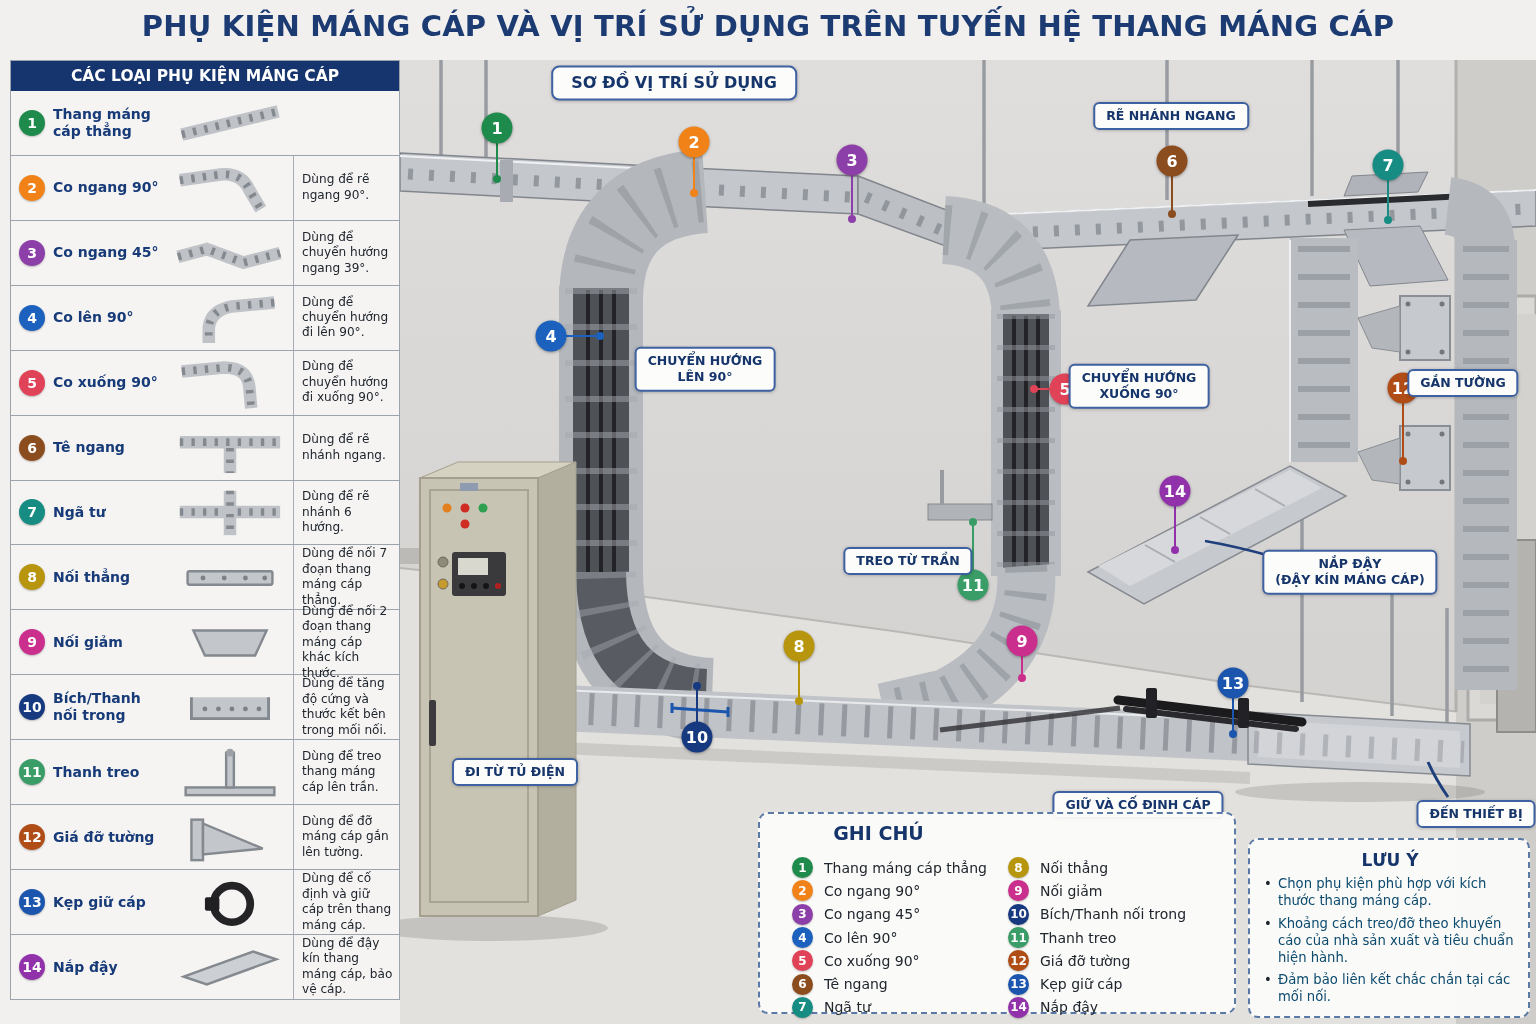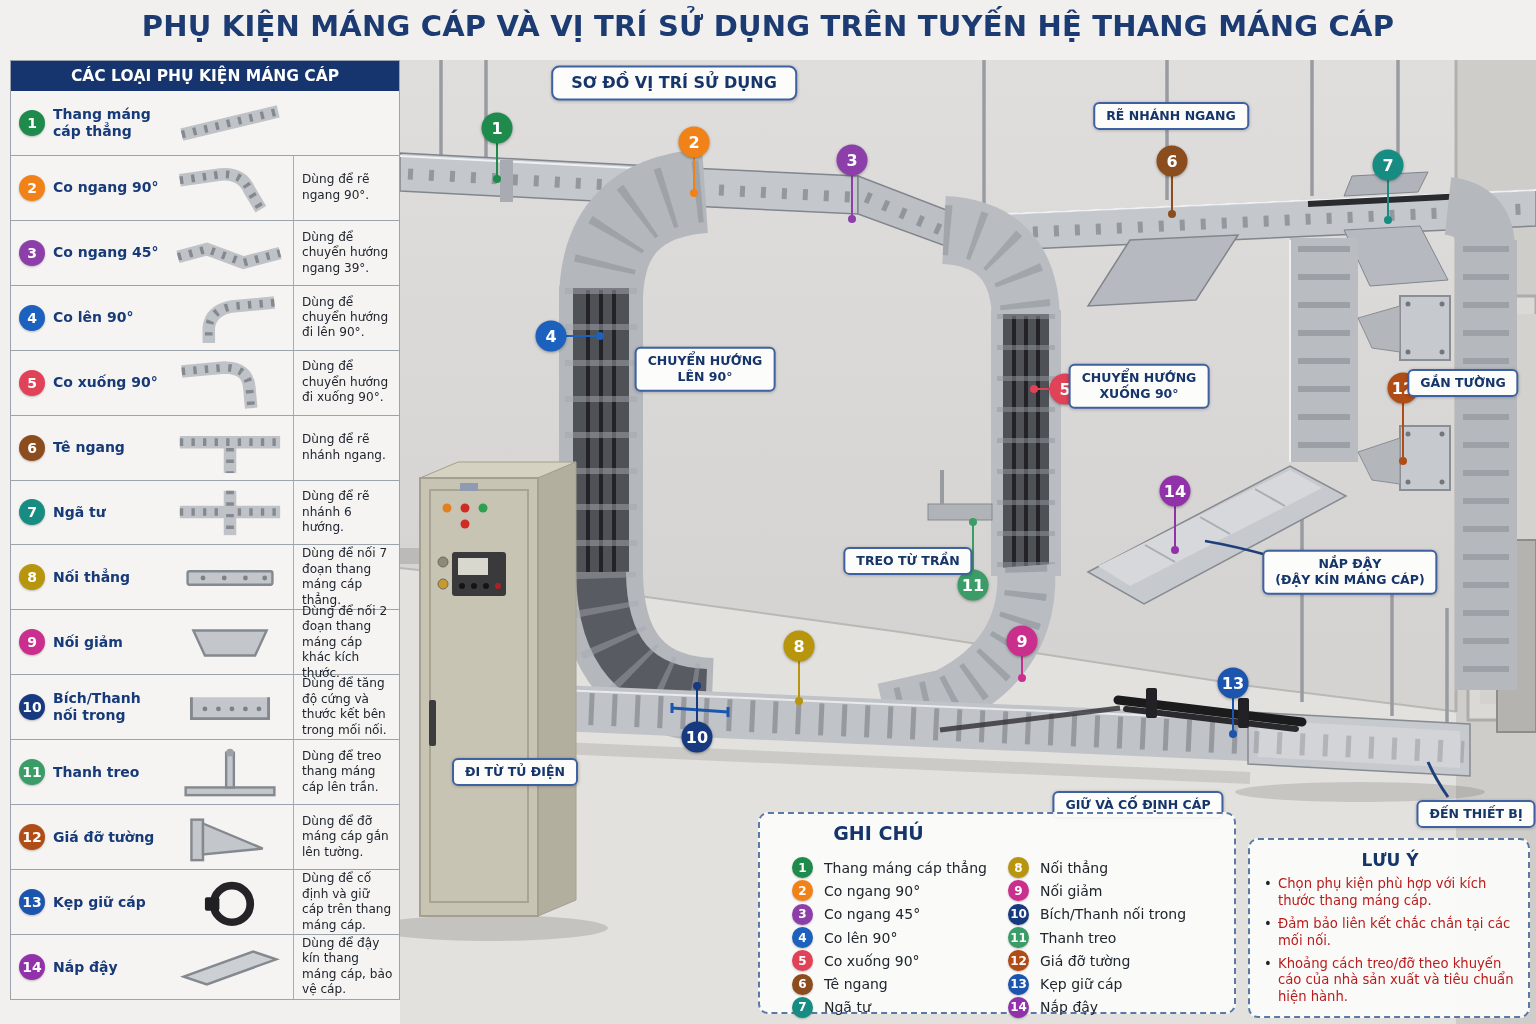--- a/index.html
+++ b/index.html
@@ -58,21 +58,21 @@
   .legend-col{position:absolute;top:42px;}
   .legend-col.c1{left:32px;}
   .legend-col.c2{left:248px;}
   .legend-item{display:flex;align-items:center;height:23.3px;}
   .legend-badge{width:21px;height:21px;font-size:12px;flex:none;margin-right:11px;box-shadow:0 1px 2px rgba(0,0,0,.25);}
   .legend-label{font-size:14px;color:#20262e;font-weight:500;white-space:nowrap;}
 
   .notes-box{left:1248px;top:838px;width:282px;height:180px;padding:8px 12px 6px 14px;}
   .notes-title{text-align:center;font-size:17px;font-weight:bold;color:#16356b;margin:2px 0 6px 0;}
   .notes-list{margin:0;padding:0;list-style:none;}
-  .notes-list li{position:relative;font-size:13.2px;color:#b91c1c;line-height:1.28;
+  .notes-list li{position:relative;font-size:13.2px;color:#0c4a6e;line-height:1.28;
     padding-left:14px;margin-bottom:6px;}
   .notes-list li::before{content:"•";position:absolute;left:0;top:0;color:#1d242c;}
 </style>
 </head>
 <body>
 
 <div class="stage">
 
   <div class="main-title">PHỤ KIỆN MÁNG CÁP VÀ VỊ TRÍ SỬ DỤNG TRÊN TUYẾN HỆ THANG MÁNG CÁP</div>
 
@@ -641,18 +641,18 @@
           <div class="badge legend-badge" style="background: rgb(146, 50, 171);">14</div>
           <div class="legend-label">Nắp đậy</div>
         </div>
       </div>
   </div>
 
   <div class="dash-box notes-box">
     <div class="notes-title">LƯU Ý</div>
     <ul class="notes-list" id="notes-list">
         <li>Chọn phụ kiện phù hợp với kích thước thang máng cáp.</li>
+        <li>Khoảng cách treo/đỡ theo khuyến cáo của nhà sản xuất và tiêu chuẩn hiện hành.</li>
         <li>Đảm bảo liên kết chắc chắn tại các mối nối.</li>
-        <li>Khoảng cách treo/đỡ theo khuyến cáo của nhà sản xuất và tiêu chuẩn hiện hành.</li>
       </ul>
   </div>
 
 </div>
 
 </body></html>

